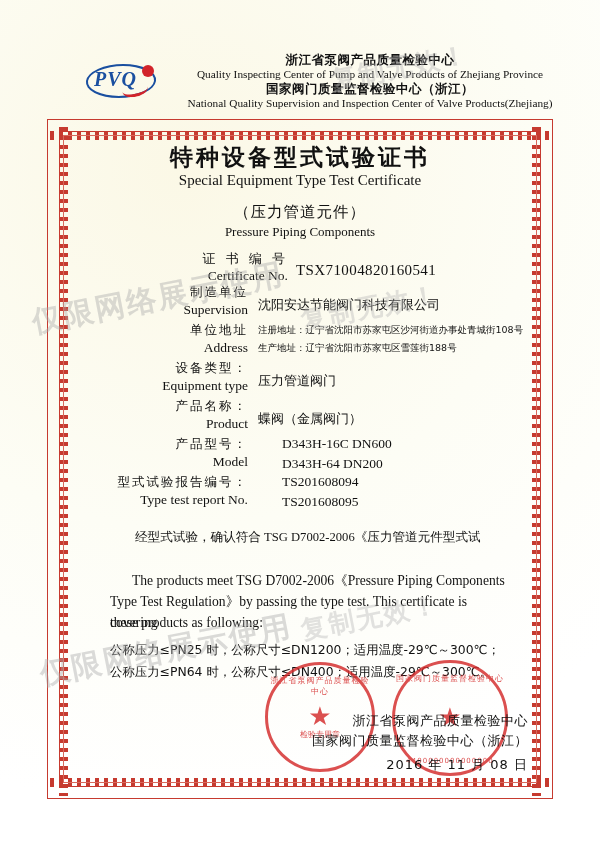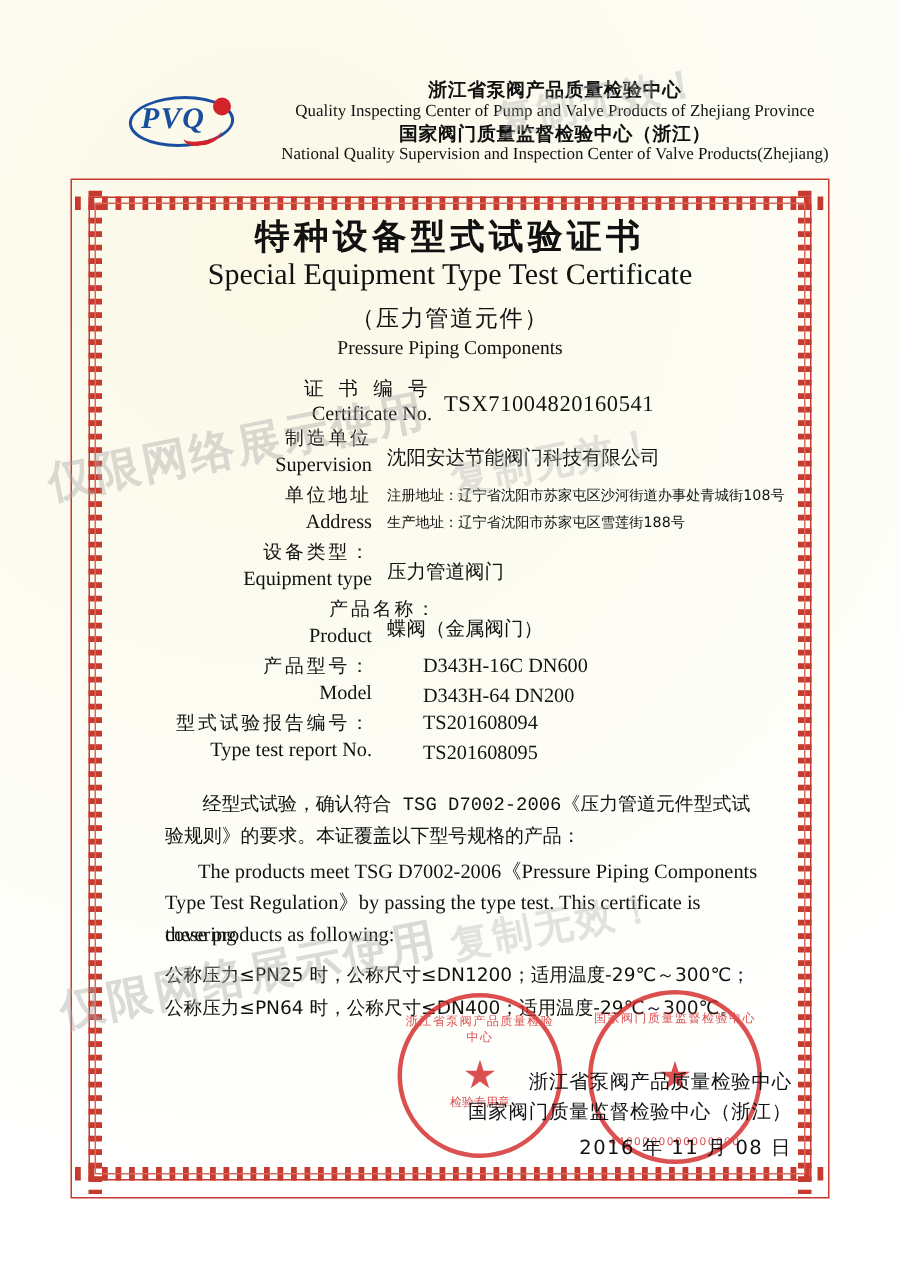--- a/index.html
+++ b/index.html
@@ -173,21 +173,21 @@
     letter-spacing: 3px;
     color: #111;
   }
   .title-en {
     position: absolute;
     top: 172px;
     left: 0;
     width: 600px;
     text-align: center;
     font-family: "Liberation Serif", serif;
-    font-size: 20px;
+    font-size: 15px;
     color: #111;
   }
   .subtitle-cn {
     position: absolute;
     top: 202px;
     left: 0;
     width: 600px;
     text-align: center;
     font-family: "DejaVu Sans", sans-serif;
     font-size: 15.5px;
@@ -286,21 +286,21 @@
   }
 
   
   .para {
     position: absolute;
     left: 110px;
     width: 400px;
     color: #111;
   }
   .para-cn {
-    font-family: Liberation Mono, monospace;
+    font-family: Liberation Serif, serif;
     font-size: 12.6px;
     line-height: 21px;
     text-indent: 25px;
   }
   .para-en {
     font-family: "Liberation Serif", serif;
     font-size: 13.6px;
     line-height: 21px;
     text-indent: 22px;
   }
@@ -447,41 +447,40 @@
     <div class="fvalue-sm" style="top:20px;">生产地址：辽宁省沈阳市苏家屯区雪莲街188号</div>
   </div>
 
   <div class="frow" style="top:360px;">
     <div class="flabel-cn" style="top:0;">设备类型：</div>
     <div class="flabel-en" style="top:18px;">Equipment type</div>
     <div class="fvalue" style="top:12px;">压力管道阀门</div>
   </div>
 
   <div class="frow" style="top:398px;">
-    <div class="flabel-cn" style="top:0;margin-left:44px;">产品名称：</div>
+    <div class="flabel-cn" style="top:0;">产品名称：</div>
     <div class="flabel-en" style="top:18px;">Product</div>
     <div class="fvalue" style="top:12px;">蝶阀（金属阀门）</div>
   </div>
 
   <div class="frow" style="top:436px;">
     <div class="flabel-cn" style="top:0;">产品型号：</div>
     <div class="flabel-en" style="top:18px;">Model</div>
     <div class="fvalue-mono" style="top:0px;">D343H-16C  DN600</div>
     <div class="fvalue-mono" style="top:20px;">D343H-64  DN200</div>
   </div>
 
   <div class="frow" style="top:474px;">
     <div class="flabel-cn" style="top:0;">型式试验报告编号：</div>
     <div class="flabel-en" style="top:18px;">Type test report No.</div>
     <div class="fvalue-mono" style="top:0px;">TS201608094</div>
     <div class="fvalue-mono" style="top:20px;">TS201608095</div>
   </div>
 
   <div class="para para-cn" style="top:527px;">经型式试验，确认符合 TSG D7002-2006《压力管道元件型式试</div>
-  <div class="para para-cn" style="top:548px; text-indent:0;">验规则》的要求。本证覆盖以下型号规格的产品：</div>
   <div class="para para-en" style="top:570px;">The products meet TSG D7002-2006《Pressure Piping Components</div>
   <div class="para para-en" style="top:612px; text-indent:0;">these products as following:</div>
   <div class="para para-en" style="top:591px; text-indent:0;">Type Test Regulation》by passing the type test. This certificate is covering</div>
 
   <div class="cond-line" style="top:640px;">公称压力≤PN25 时，公称尺寸≤DN1200；适用温度-29℃～300℃；</div>
   <div class="cond-line" style="top:662px;">公称压力≤PN64 时，公称尺寸≤DN400；适用温度-29℃～300℃。</div>
 
   <div class="seal seal-left">
     <div class="seal-text-top">浙江省泵阀产品质量检验中心</div>
     <div class="seal-star">★</div>

